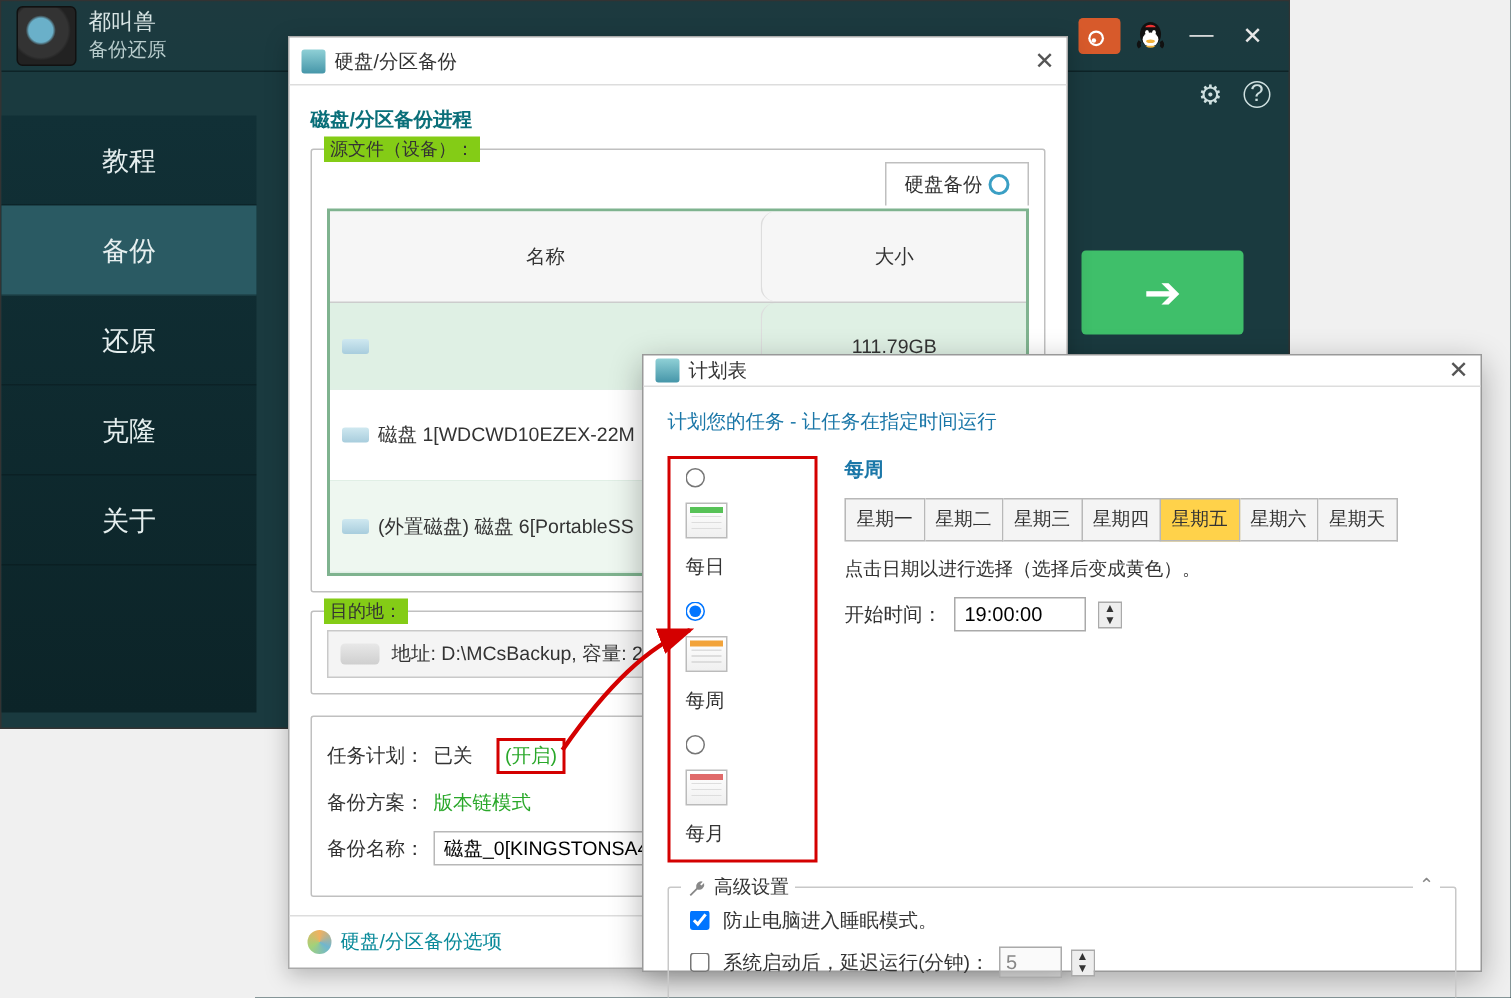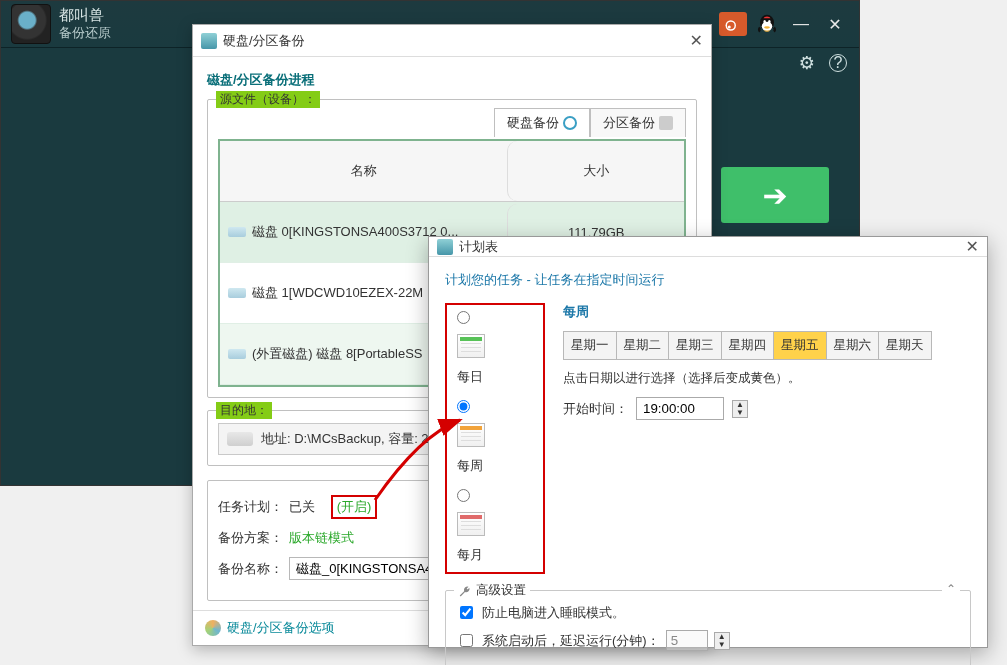--- a/index.html
+++ b/index.html
@@ -270,20 +270,27 @@
       </span>
       <span class="sysicon">—</span>
       <span class="sysicon">✕</span>
     </div>
   </div>
   <div class="app-toolbar-strip">
     <span style="font-size:18px;">⚙</span>
     <span style="font-size:16px;border:1px solid #cfe0e0;border-radius:50%;width:18px;height:18px;display:inline-flex;align-items:center;justify-content:center;">?</span>
   </div>
   <div class="app-body">
+    <div class="app-sidebar">
+      <div class="nav-item">教程</div>
+      <div class="nav-item active">备份</div>
+      <div class="nav-item">还原</div>
+      <div class="nav-item">克隆</div>
+      <div class="nav-item">关于</div>
+    </div>
     <div class="app-main">
       <div class="green-btn">
         <span>➔</span>
       </div>
     </div>
   </div>
 </div>
 
 <div class="backup-dialog">
   <div class="dlg-titlebar">
@@ -294,48 +301,43 @@
   <div class="dlg-content">
     <div class="sec-heading">磁盘/分区备份进程</div>
 
     <div class="source-group">
       <span class="source-legend">源文件（设备）：</span>
       <div class="tabrow">
         <div class="tabbtn active">
           <span>硬盘备份</span>
           <span class="tab-ico"></span>
         </div>
-        <div class="tabbtn">
-          <span>分区备份</span>
-          <span class="tab-ico2"></span>
-        </div>
       </div>
       <div class="disk-table">
         <div class="disk-head">
           <div class="col-name">名称</div>
           <div class="col-size">大小</div>
         </div>
         <div class="disk-row sel">
           <div class="col-name">
               <span class="row-ico"></span>
-              <span>磁盘 0[KINGSTONSA400S3712 0...</span>
             </div>
           <div class="col-size">111.79GB</div>
         </div>
         <div class="disk-row">
           <div class="col-name">
               <span class="row-ico"></span>
               <span>磁盘 1[WDCWD10EZEX-22M</span>
             </div>
           <div class="col-size"></div>
         </div>
         <div class="disk-row alt">
           <div class="col-name">
               <span class="row-ico"></span>
-              <span>(外置磁盘) 磁盘 8[PortableSS</span>
+              <span>(外置磁盘) 磁盘 6[PortableSS</span>
             </div>
           <div class="col-size"></div>
         </div>
       </div>
     </div>
 
     <div class="dest-group">
       <span class="source-legend">目的地：</span>
       <div class="dest-bar">
         <span class="dest-ico"></span>

